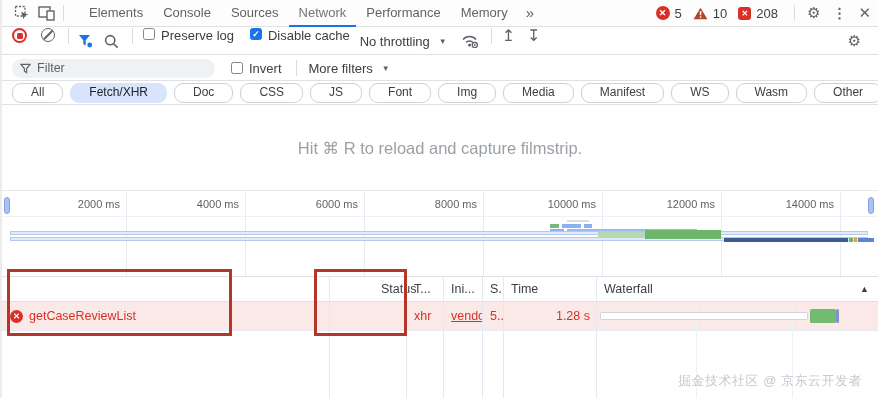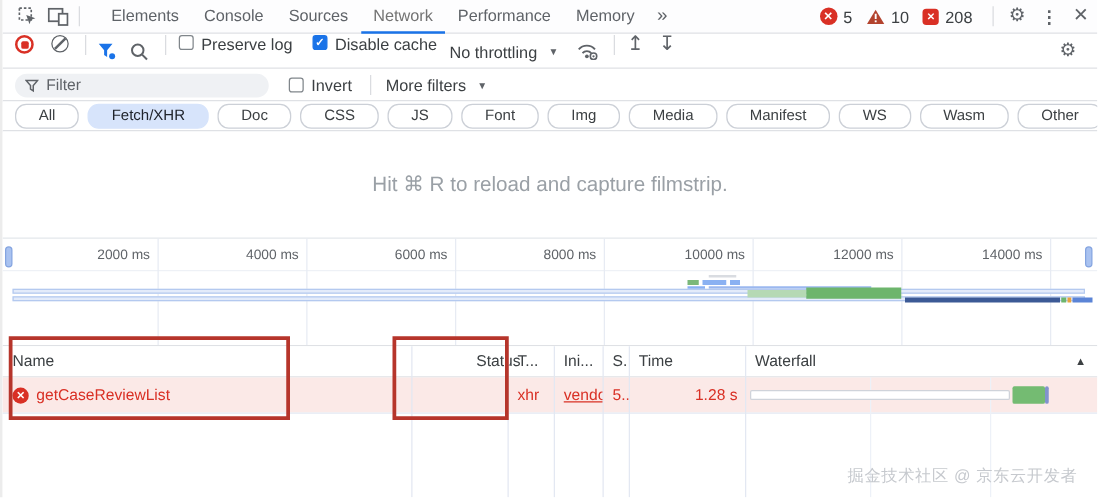--- a/index.html
+++ b/index.html
@@ -254,21 +254,20 @@
       <div class="ovbar" style="left: 847px; top: 47px; width: 4px; height: 4px; background: rgb(109, 181, 108);"></div>
       <div class="ovbar" style="left: 852px; top: 47px; width: 3px; height: 4px; background: rgb(232, 163, 61);"></div>
       <div class="ovbar" style="left: 856px; top: 47px; width: 16px; height: 4px; background: rgb(91, 132, 214);"></div>
     </div>
 
   <div class="table">
     <div class="hborder"></div>
     <div class="erow"></div>
     <div class="erowline"></div>
     <span class="sortarrow">▲</span>
-  <div class="hcell" style="left: 0px; width: 327px;">Name</div>
       <div class="hcell" style="left: 327px; width: 77px; margin-left: 44px;">Status</div>
       <div class="coldiv" style="left: 327px;"></div>
       <div class="hcell" style="left: 404px; width: 37px;">T...</div>
       <div class="coldiv" style="left: 404px;"></div>
       <div class="hcell" style="left: 441px; width: 39px;">Ini...</div>
       <div class="coldiv" style="left: 441px;"></div>
       <div class="hcell" style="left: 480px; width: 21px;">S.</div>
       <div class="coldiv" style="left: 480px;"></div>
       <div class="hcell" style="left: 501px; width: 93px;">Time</div>
       <div class="coldiv" style="left: 501px;"></div>

